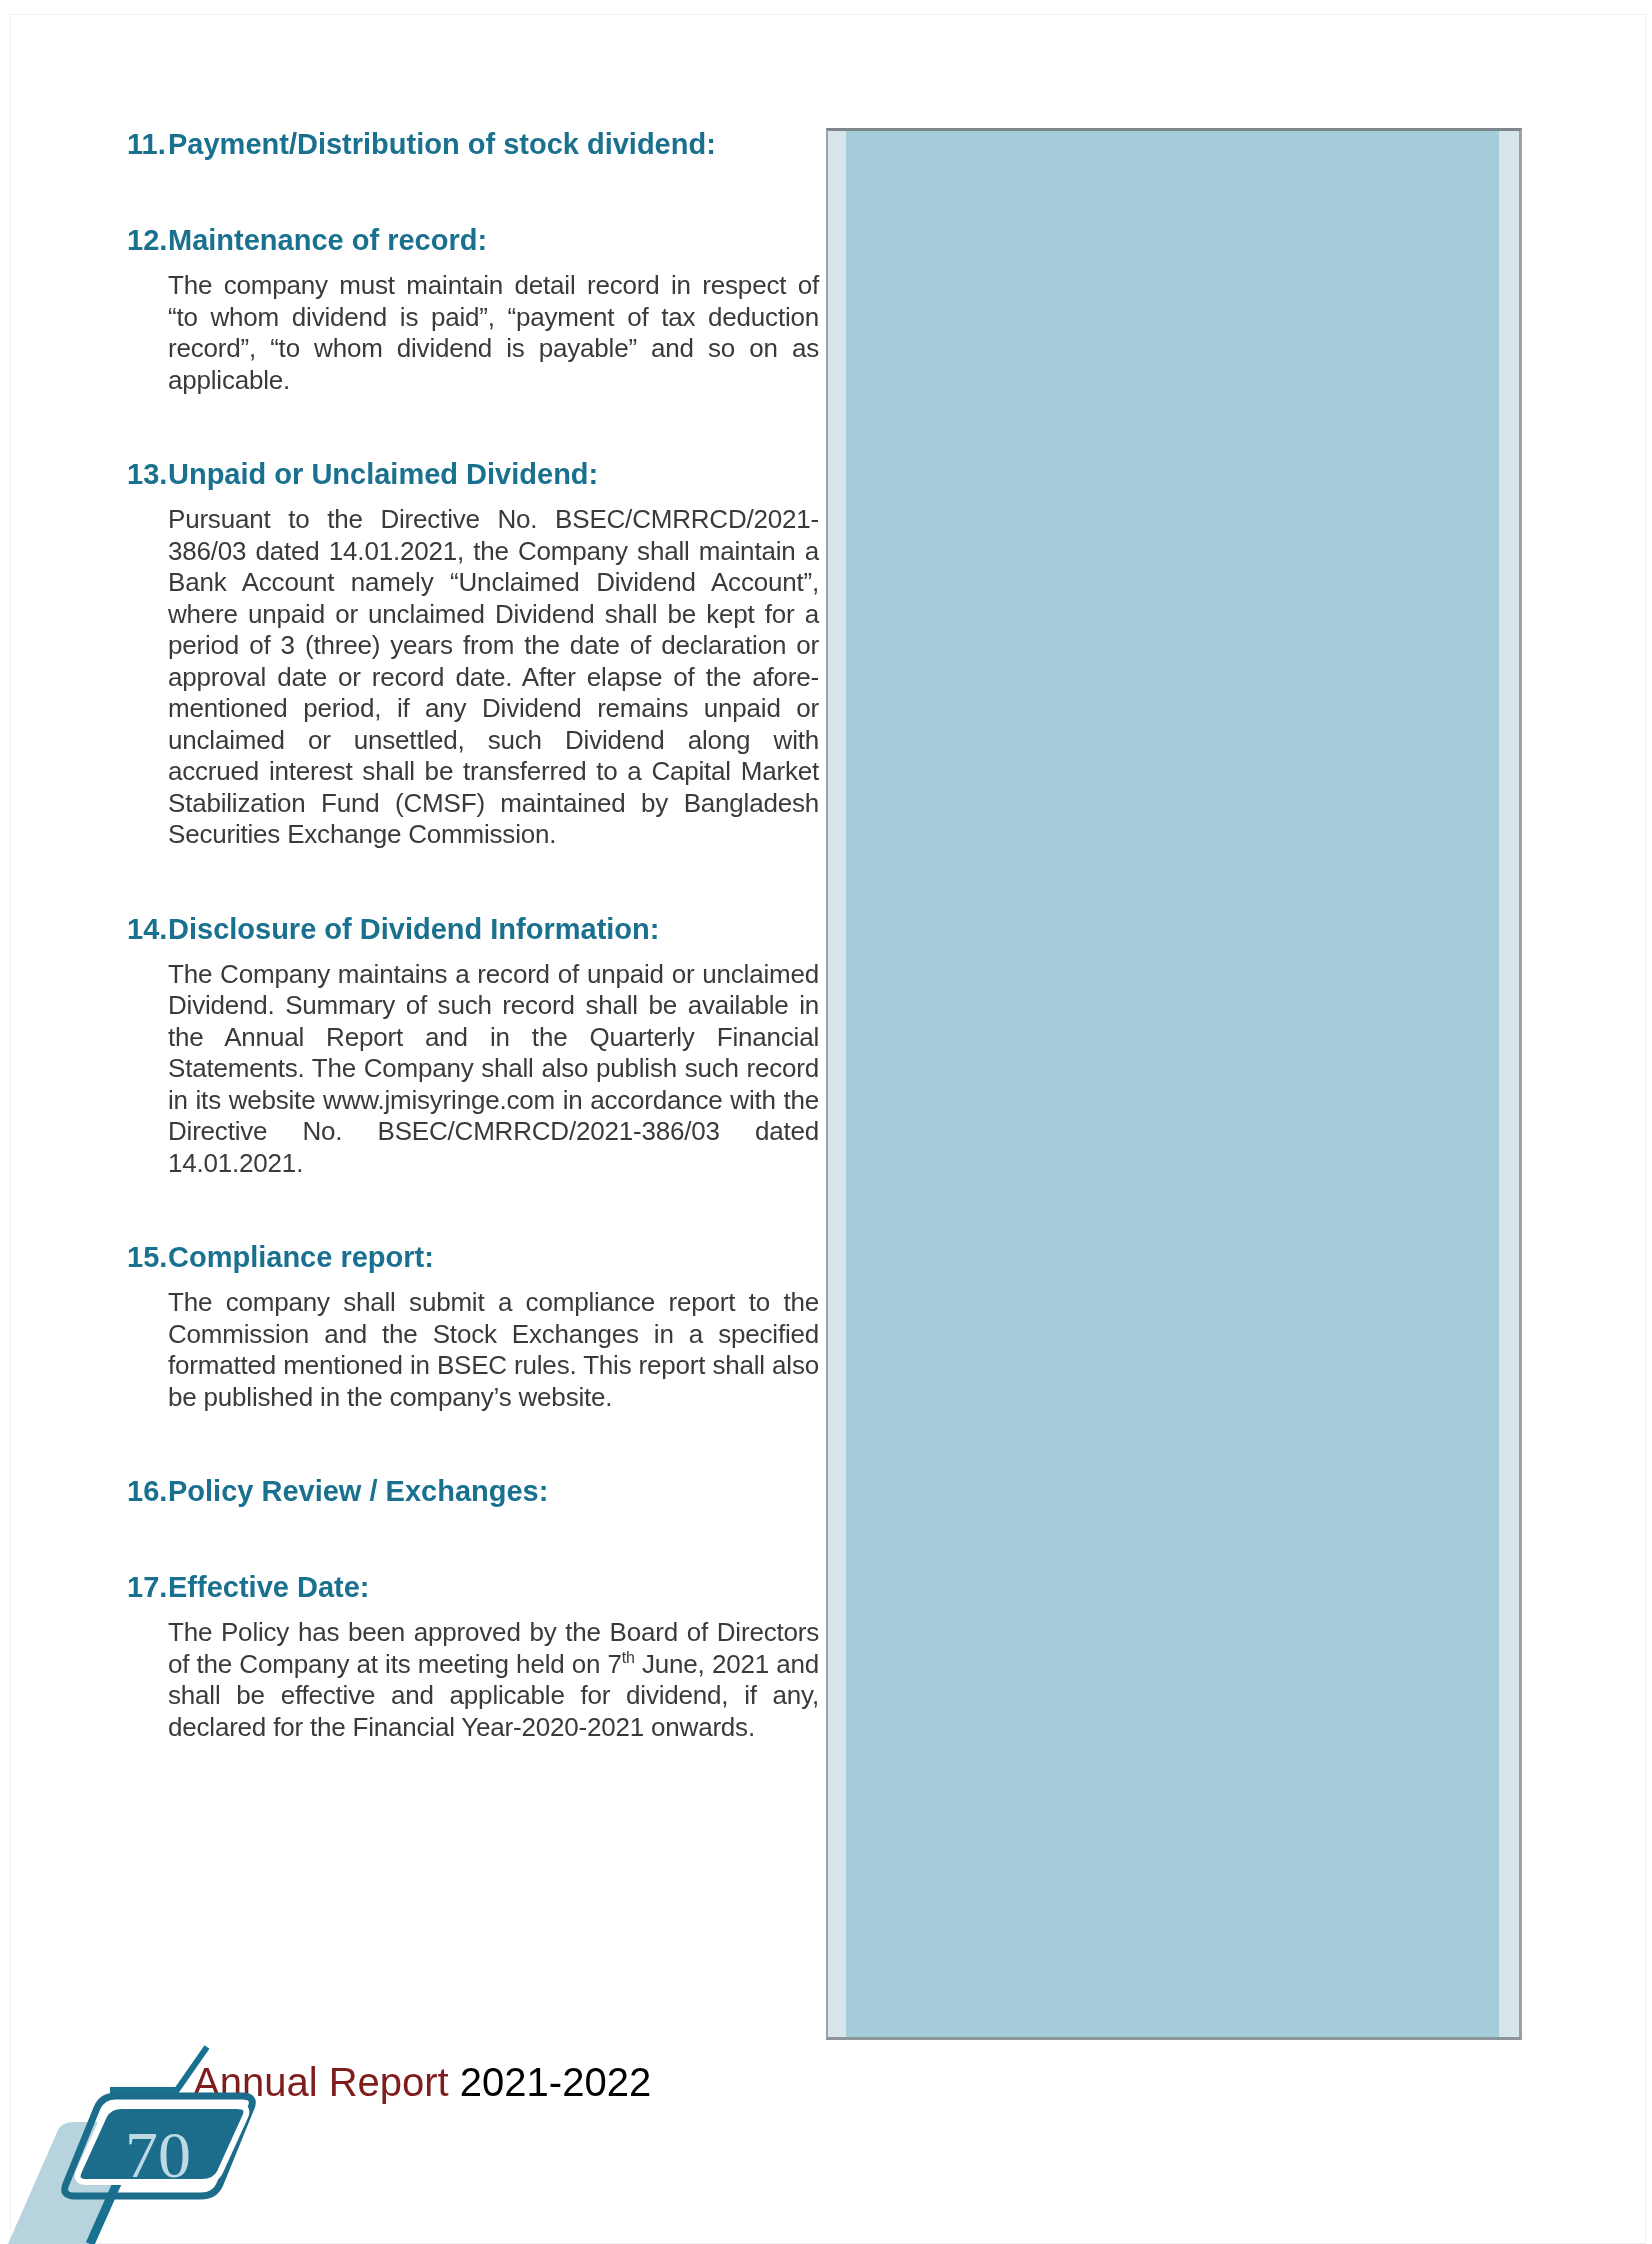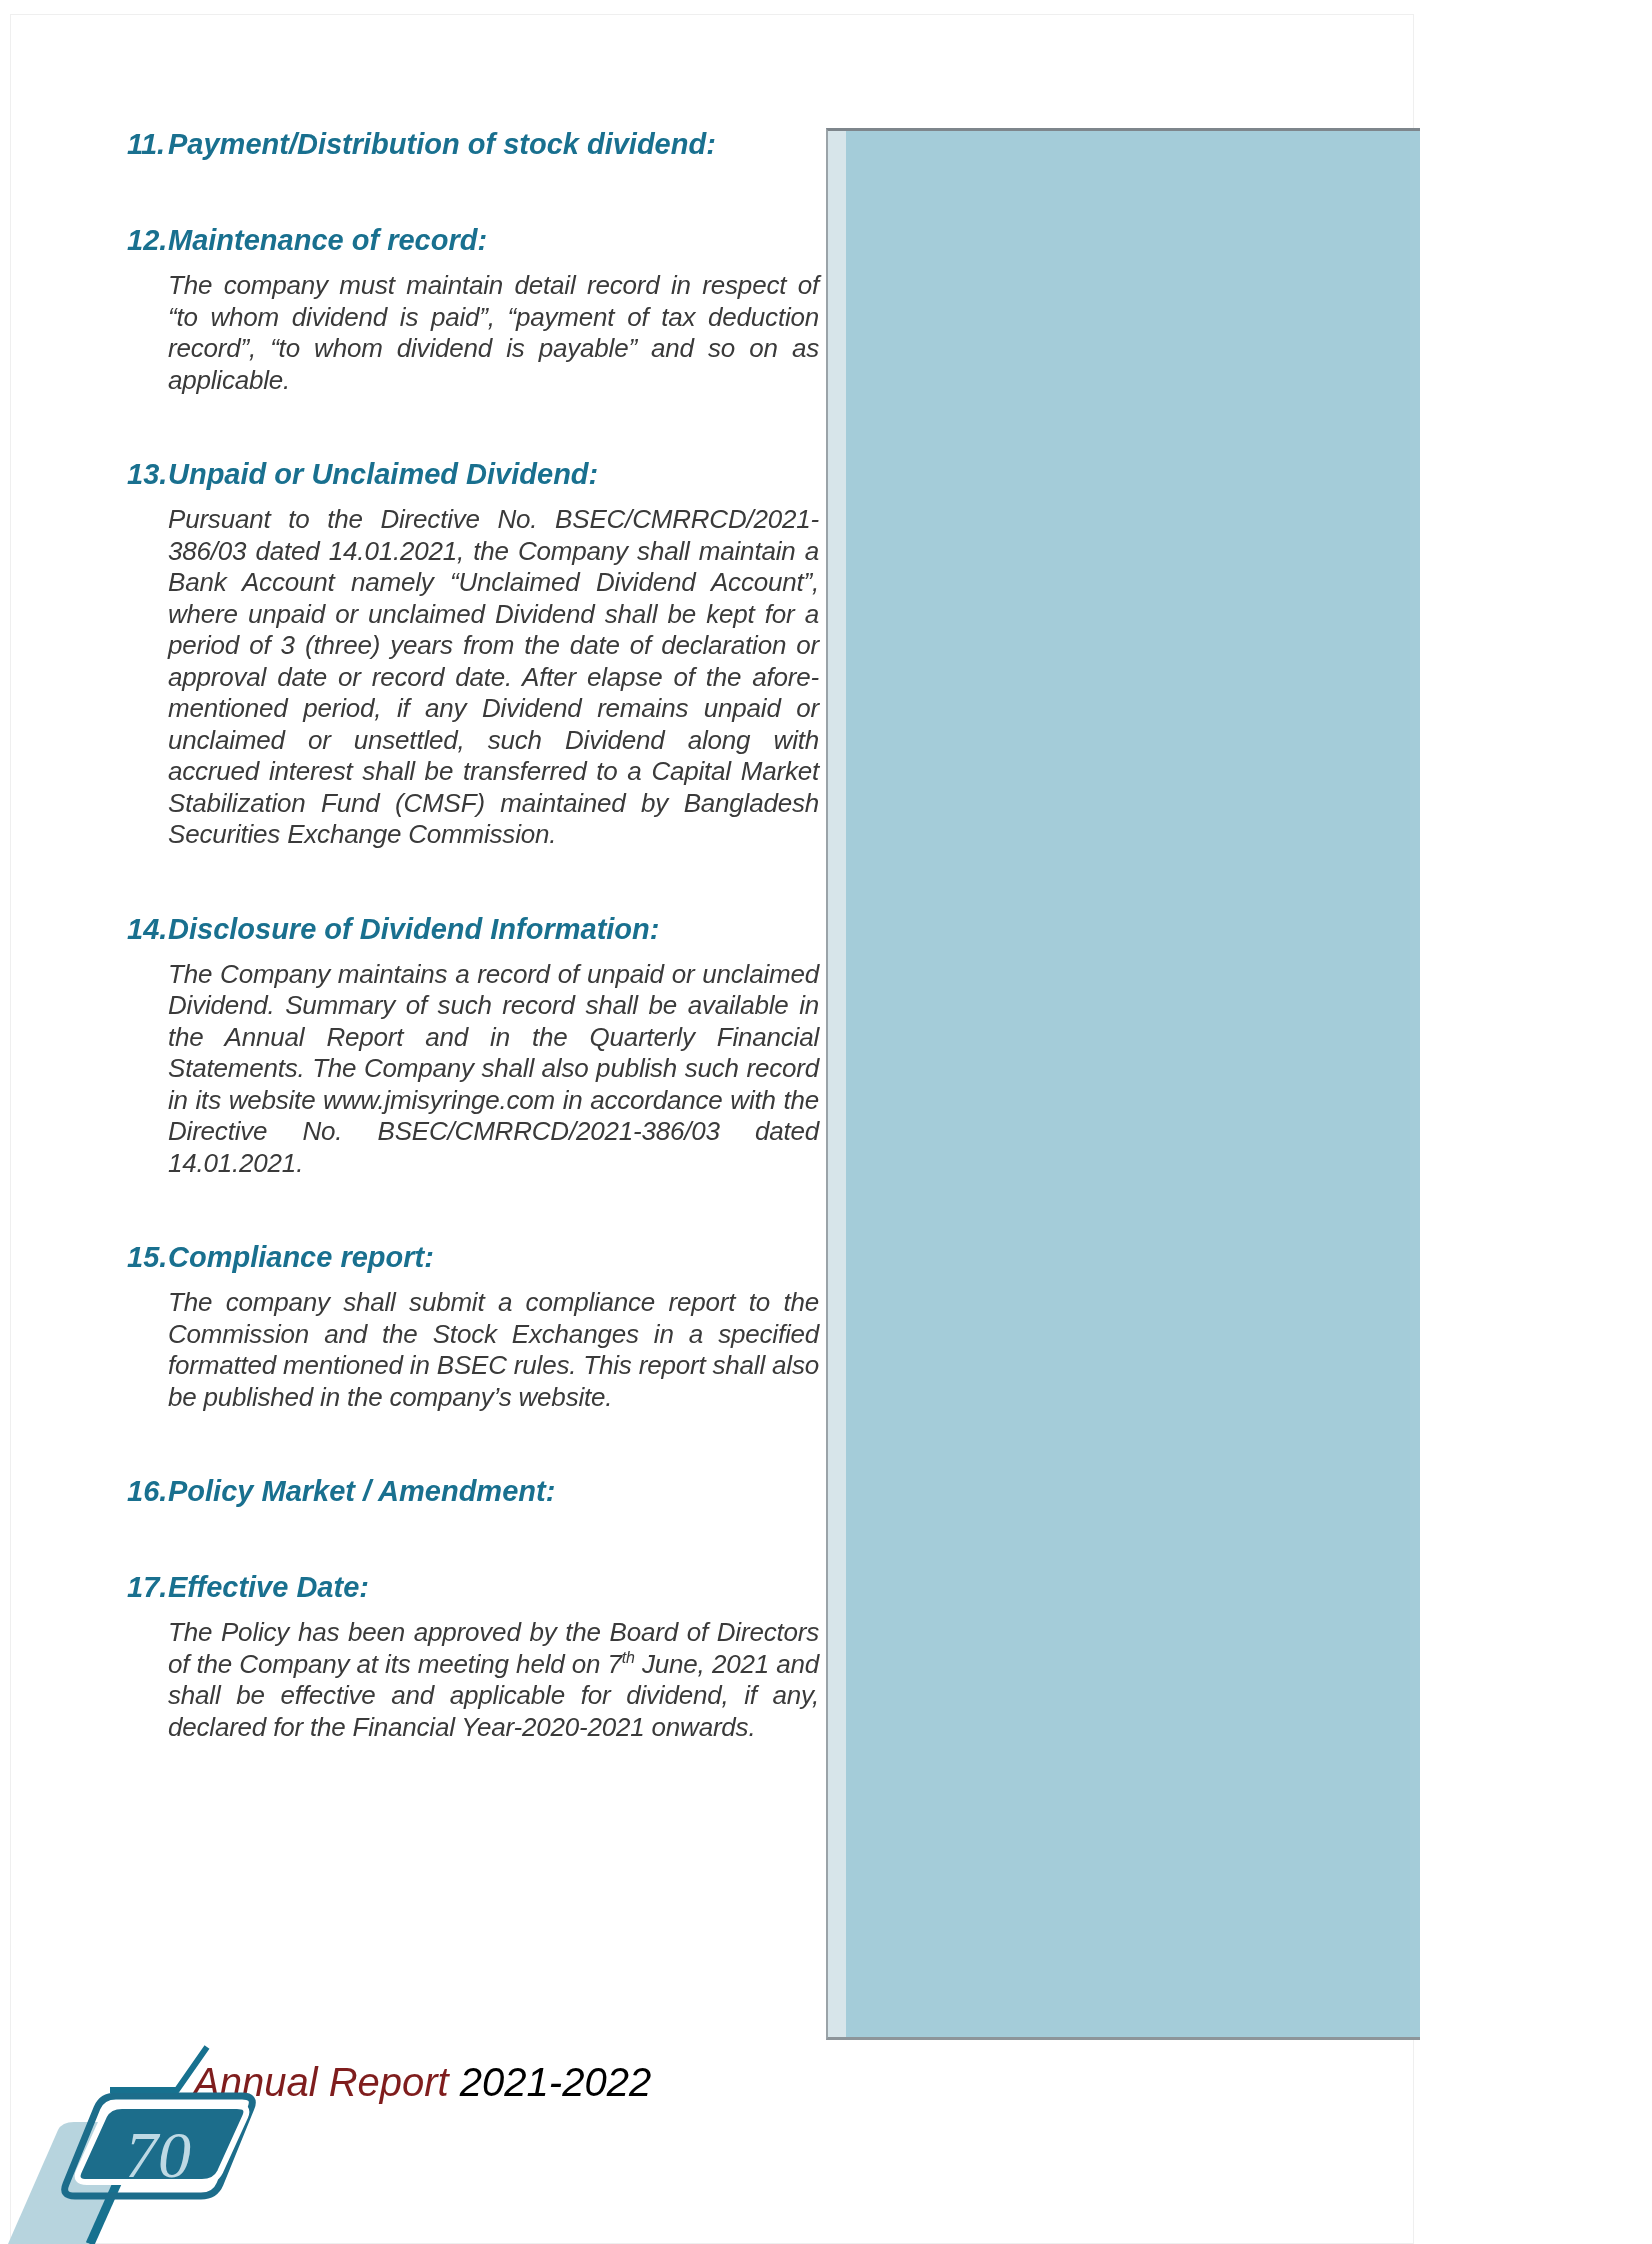--- a/index.html
+++ b/index.html
@@ -1,23 +1,22 @@
 <!DOCTYPE html>
 <html><head>
 <meta charset="utf-8">
 <style>
   html,body{margin:0;padding:0;background:#ffffff;}
   .page{
     position:relative;
-    width:1420px;
+    width:1652px;
     height:2244px;
     background:#ffffff;
     overflow:hidden;
     font-family:"Liberation Sans",sans-serif;
-    font-style:italic;
   }
   .page::before{
     content:"";
     position:absolute;
     inset:14px 6px 0 10px;
     border:1px solid #efefef;
     pointer-events:none;
   }
   
   .content{
@@ -132,21 +131,21 @@
       <h2 class="sec-head">
         <span class="sec-num">15.</span>
         <span class="sec-title">Compliance report:</span>
       </h2>
       <p class="sec-body">The company shall submit a compliance report to the Commission and the Stock Exchanges in a specified formatted mentioned in BSEC rules. This report shall also be published in the company’s website.</p>
     </section>
 
     <section class="policy-section">
       <h2 class="sec-head">
         <span class="sec-num">16.</span>
-        <span class="sec-title">Policy Market / Amendment:</span>
+        <span class="sec-title">Policy Review / Exchanges:</span>
       </h2>
     </section>
 
     <section class="policy-section">
       <h2 class="sec-head">
         <span class="sec-num">17.</span>
         <span class="sec-title">Effective Date:</span>
       </h2>
       <p class="sec-body"><span>The Policy has been approved by the Board of Directors of the Company at its meeting held on 7</span><sup>th</sup><span> June, 2021 and shall be effective and applicable for dividend, if any, declared for the Financial Year-2020-2021 onwards.</span></p>
     </section>

